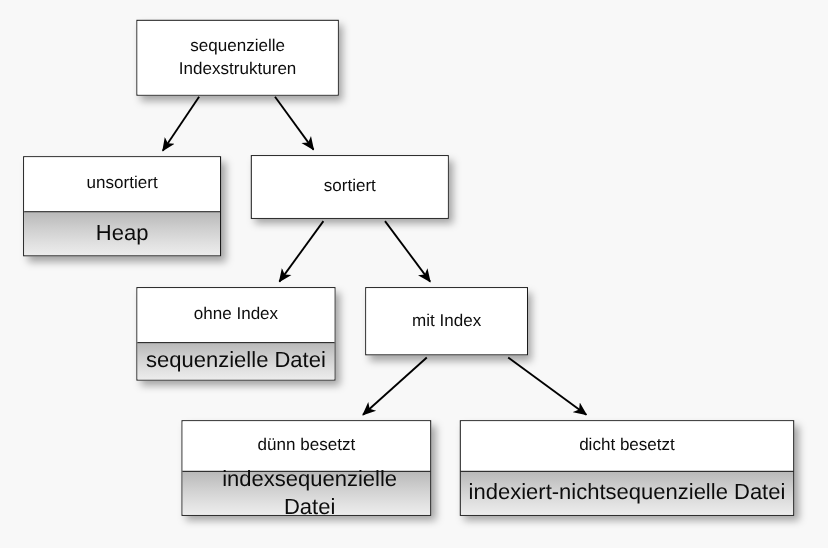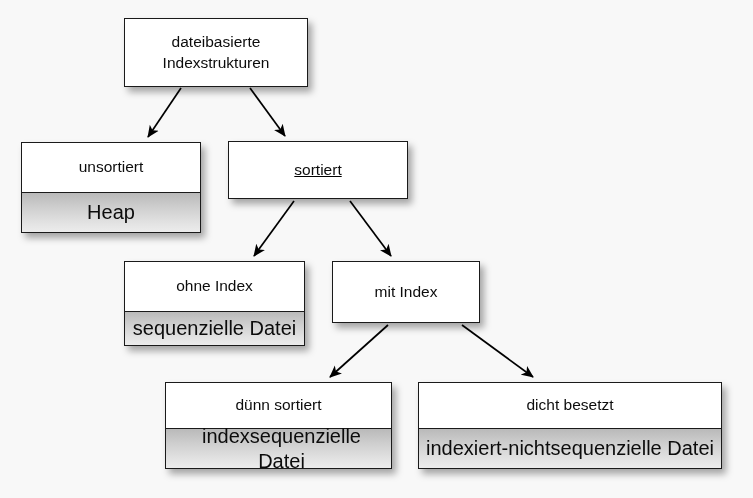--- a/index.html
+++ b/index.html
@@ -65,21 +65,21 @@
     color: #0c0c0c;
     font-size: 20px;
     line-height: 1.25;
     padding: 2px 6px;
     box-sizing: border-box;
   }
   
   #node-root        { left: 124px; top: 18px;  width: 184px; height: 69px; }
   #node-unsortiert  { left: 21px;  top: 142px; width: 180px; height: 91px; }
   #node-unsortiert .node-body { height: 40px; }
-  #node-sortiert    { left: 228px; top: 141px; width: 180px; height: 58px; text-decoration: underline; }
+  #node-sortiert    { left: 228px; top: 141px; width: 180px; height: 58px; }
   #node-ohne-index  { left: 124px; top: 261px; width: 181px; height: 85px; }
   #node-ohne-index .node-body { height: 34px; }
   #node-mit-index   { left: 332px; top: 261px; width: 148px; height: 62px; }
   #node-duenn       { left: 165px; top: 382px; width: 227px; height: 87px; }
   #node-duenn .node-body { height: 40px; padding-left: 12px; }
   #node-dicht       { left: 418px; top: 382px; width: 304px; height: 87px; }
   #node-dicht .node-body { height: 40px; }
 </style>
 </head>
 <body>
@@ -100,21 +100,21 @@
     <line x1="294" y1="201" x2="254" y2="256" stroke="#000000" stroke-width="1.7" marker-end="url(#arrowhead)"></line>
 
     <line x1="350" y1="201" x2="391" y2="256" stroke="#000000" stroke-width="1.7" marker-end="url(#arrowhead)"></line>
 
     <line x1="388" y1="325" x2="330" y2="377" stroke="#000000" stroke-width="1.7" marker-end="url(#arrowhead)"></line>
 
     <line x1="462" y1="325" x2="533" y2="377" stroke="#000000" stroke-width="1.7" marker-end="url(#arrowhead)"></line>
   </svg>
 
   <div class="node" id="node-root">
-    <div class="node-head">dateibasierte
+    <div class="node-head">sequenzielle
 Indexstrukturen</div>
   </div>
 
   <div class="node" id="node-unsortiert">
     <div class="node-head">unsortiert</div>
     <div class="node-body">Heap</div>
   </div>
 
   <div class="node" id="node-sortiert">
     <div class="node-head">sortiert</div>
@@ -123,21 +123,21 @@
   <div class="node" id="node-ohne-index">
     <div class="node-head">ohne Index</div>
     <div class="node-body">sequenzielle Datei</div>
   </div>
 
   <div class="node" id="node-mit-index">
     <div class="node-head">mit Index</div>
   </div>
 
   <div class="node" id="node-duenn">
-    <div class="node-head">dünn sortiert</div>
+    <div class="node-head">dünn besetzt</div>
     <div class="node-body">indexsequenzielle Datei</div>
   </div>
 
   <div class="node" id="node-dicht">
     <div class="node-head">dicht besetzt</div>
     <div class="node-body">indexiert-nichtsequenzielle Datei</div>
   </div>
 
 </div>
 

